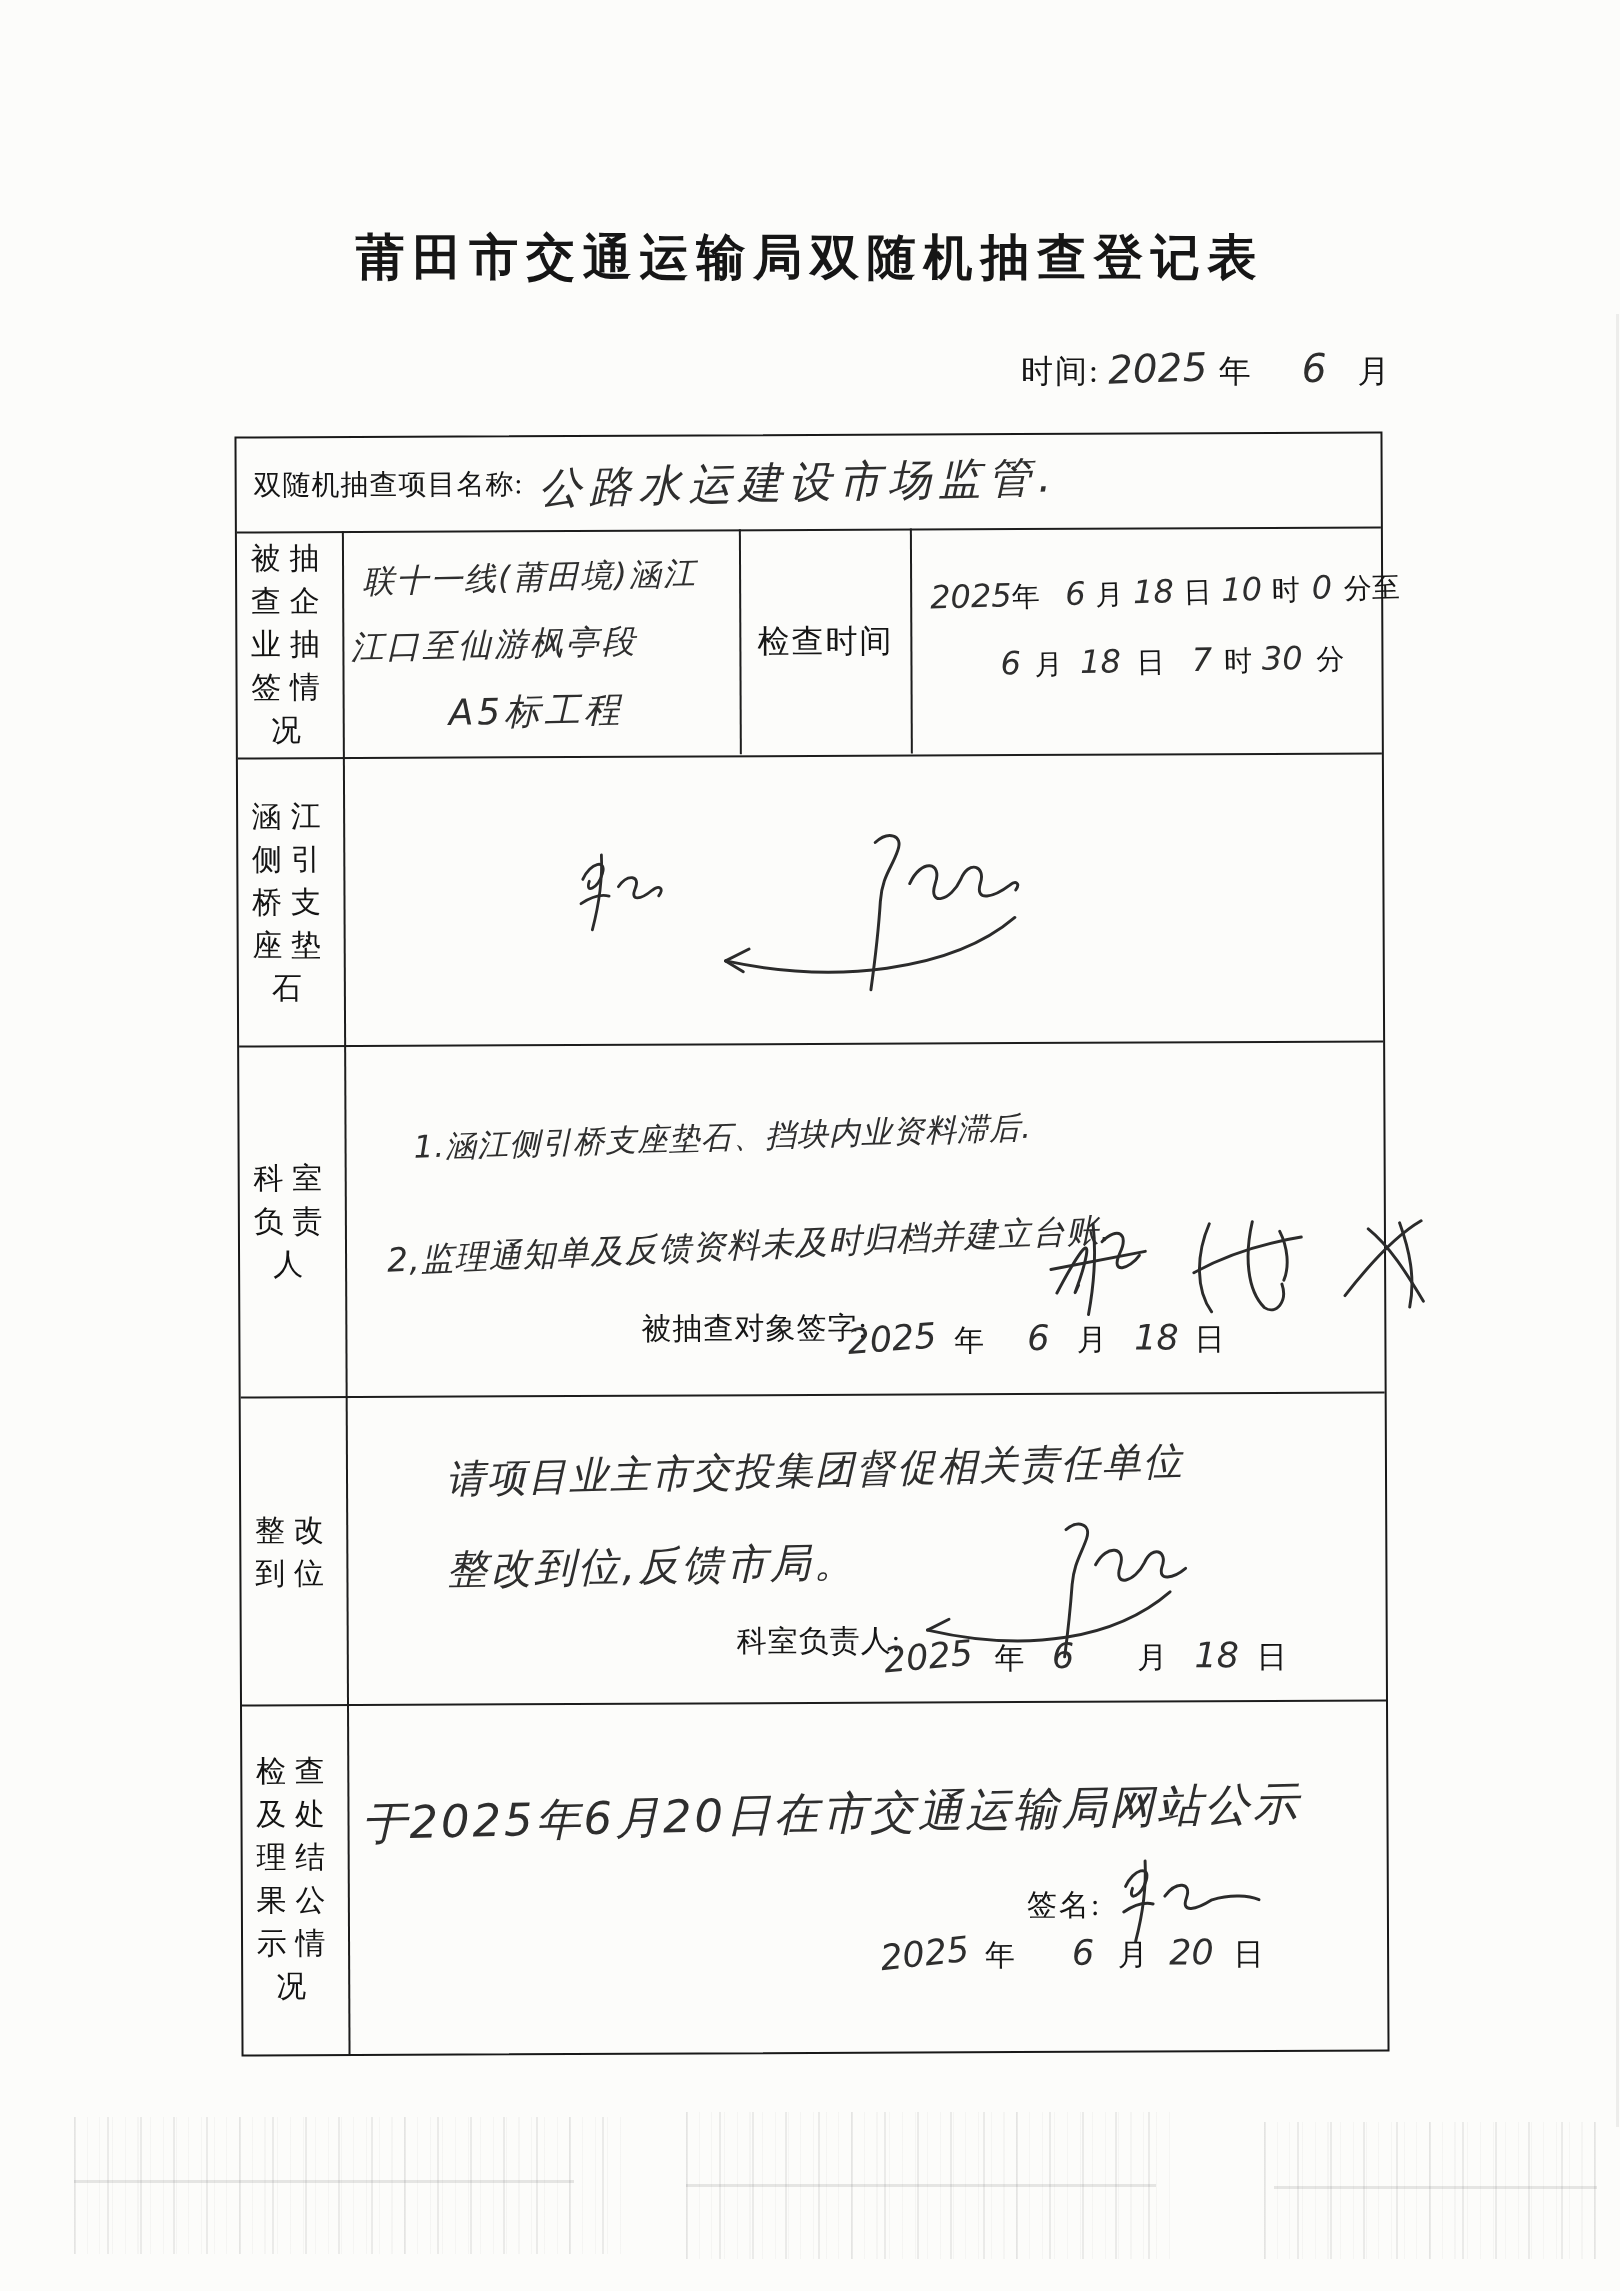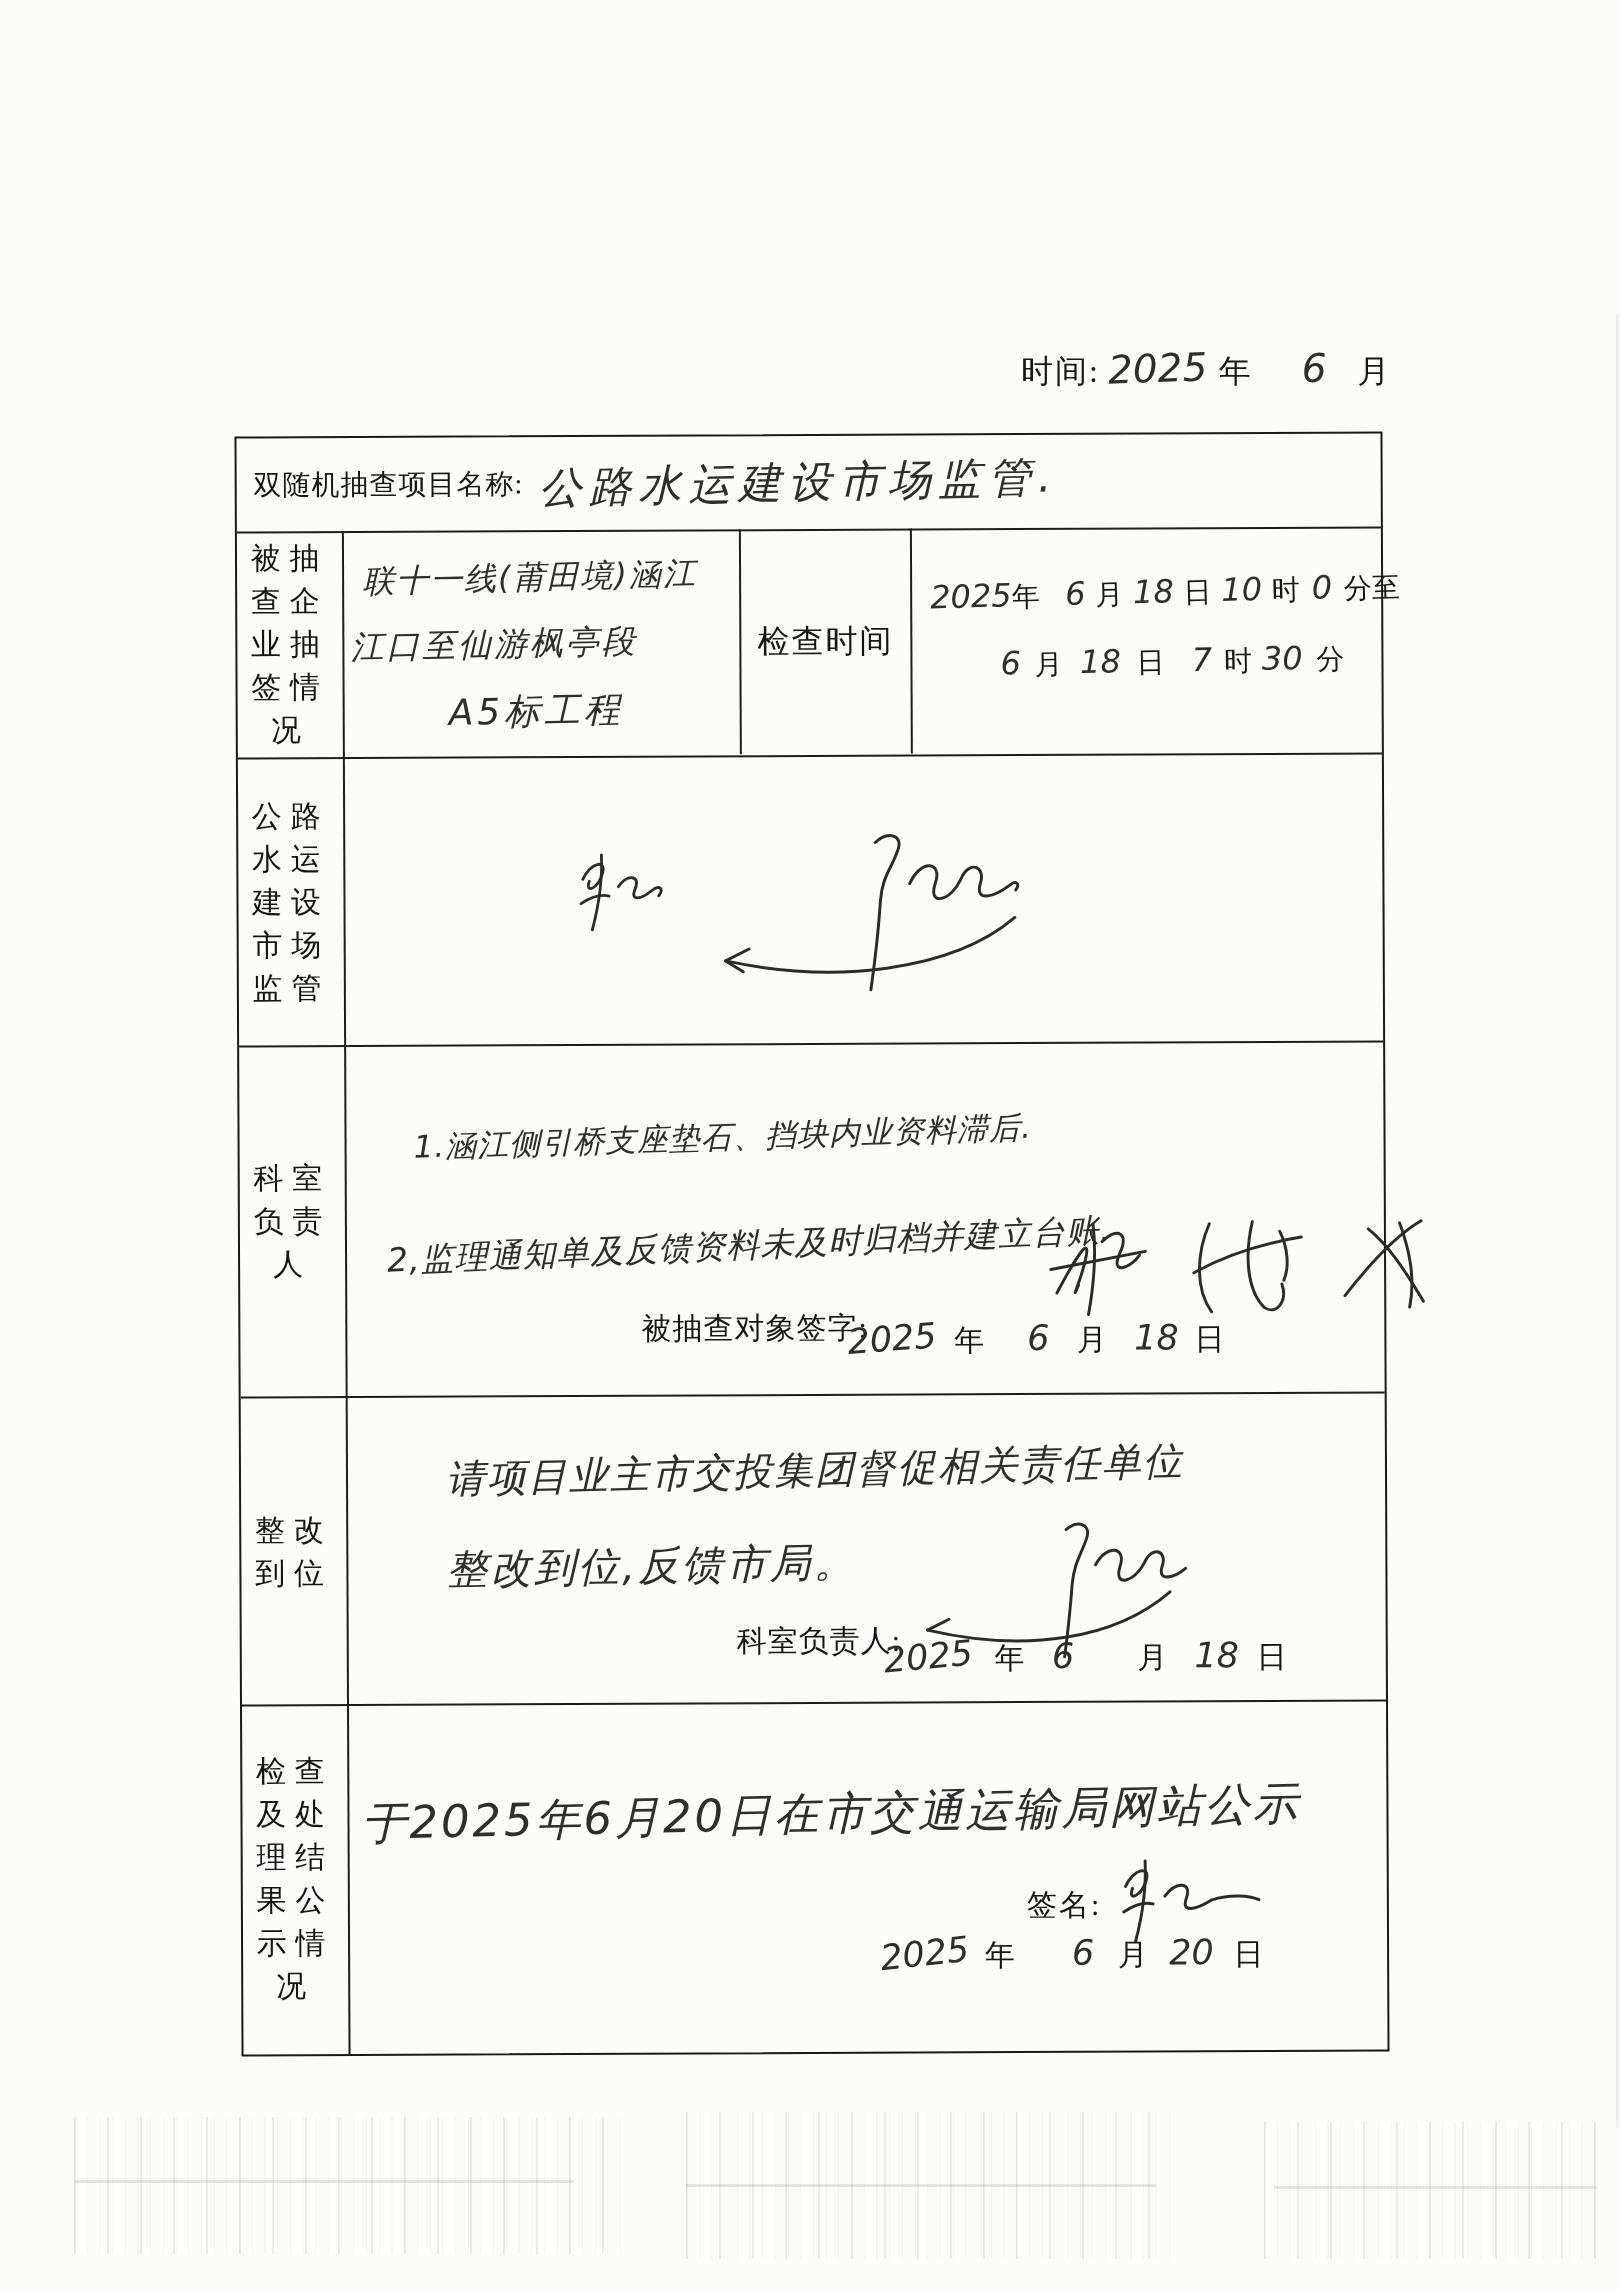--- a/index.html
+++ b/index.html
@@ -51,20 +51,21 @@
       repeating-linear-gradient(90deg, rgba(130,130,130,0.06) 0 1px, transparent 1px 12.7px);
   }
   .smear { position:absolute; background:rgba(95,95,95,0.14); }
   .edge-shade { position:absolute; right:1px; top:314px; width:2.9px; height:1813px; background:rgba(110,110,110,0.10); }
 </style>
 </head>
 <body>
 
 <div class="sheet">
 
+  <div class="title pr">莆田市交通运输局双随机抽查登记表</div>
 
   <div class="time-head">
     <span class="tl pr">时间:</span>
     <span class="n hw" style="margin-left:7.8px; transform:rotate(-2deg);">2025</span>
     <span class="u pr" style="margin-left:11.8px;">年</span>
     <span class="n hw" style="margin-left:51px;">6</span>
     <span class="u pr" style="margin-left:31px;">月</span>
   </div>
 
   <div class="table">
@@ -114,21 +115,21 @@
         <span class="dnum hw" style="font-size:32px; margin-left:17.6px;">18</span>
         <span class="dunit" style="font-size:28px; margin-left:15.7px;">日</span>
         <span class="dnum hw" style="font-size:32px; margin-left:27.4px;">7</span>
         <span class="dunit" style="font-size:28px; margin-left:11.8px;">时</span>
         <span class="dnum hw" style="font-size:32px; margin-left:9.8px;">30</span>
         <span class="dunit" style="font-size:28px; margin-left:13.7px;">分</span>
       </div>
     </div>
 
     <div class="cell center" style="left:0; top:319px; width:105px; height:288px;">
-      <div class="vlabel pr">公路水运建设市场监管</div>
+      <div class="vlabel pr">涵江侧引桥支座垫石</div>
     </div>
     <div class="cell" style="left:105px; top:319px; width:1041px; height:288px;">
       <svg class="sig" style="left:230px; top:88px;" width="103" height="96" viewBox="0 0 110 95">
         <path d="M10,34 C18,16 36,12 31,28 C26,44 12,50 17,36"></path>
         <path d="M30,8 C31,30 28,58 20,88"></path>
         <path d="M8,60 C20,52 30,50 38,52"></path>
         <path d="M48,42 C58,28 72,30 66,44 C60,58 72,56 84,46 C92,40 97,44 91,52"></path>
       </svg>
       <svg class="sig" style="left:372px; top:69px;" width="314" height="174" viewBox="0 0 320 175">
         <path d="M305,95 C240,150 120,162 10,138"></path>

